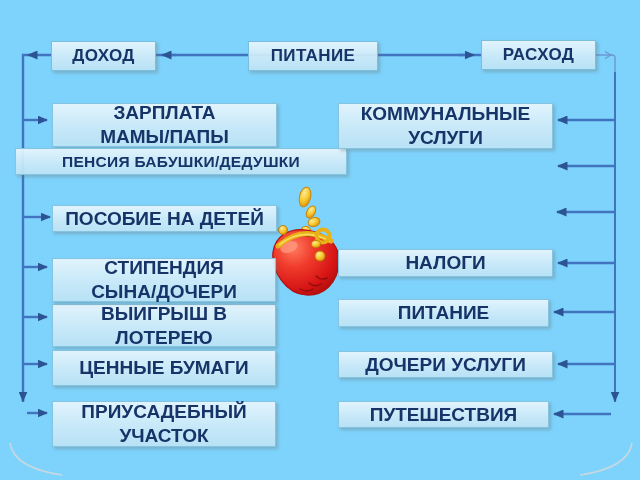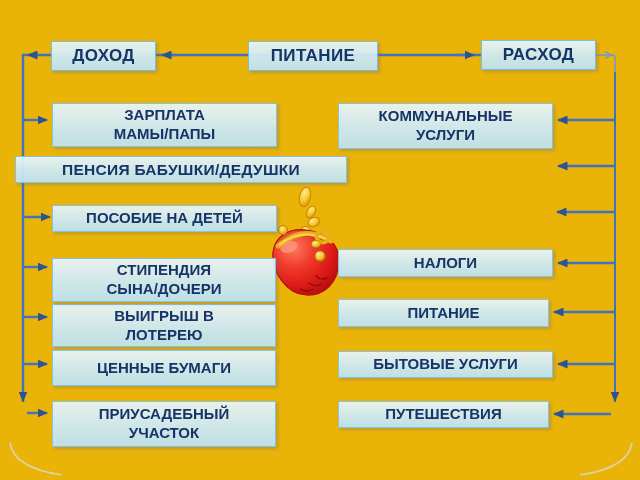--- a/index.html
+++ b/index.html
@@ -1,35 +1,35 @@
 <!DOCTYPE html>
 <html><head>
 <meta charset="utf-8">
 <style>
   html,body{margin:0;padding:0;background:#ffffff;}
   .slide{
     position:relative;width:640px;height:480px;overflow:hidden;
-    background:#eab308;
+    background:#7dd3fc;
     font-family:"Liberation Sans","DejaVu Sans",sans-serif;
   }
   svg.layer{position:absolute;left:0;top:0;width:640px;height:480px;pointer-events:none;}
   .connectors{z-index:0;}
   .purse{z-index:1;}
   .box{
     position:absolute;z-index:2;
     display:flex;align-items:center;justify-content:center;
     text-align:center;font-weight:bold;color:#163468;
     white-space:pre-line;line-height:1.25;
     background:linear-gradient(180deg,rgba(232,246,253,0.93) 0%,rgba(205,234,248,0.93) 55%,rgba(188,227,245,0.93) 100%);
     border:1px solid #85c4e1;
     box-shadow:2px 2px 3px rgba(110,110,110,0.35);
     box-sizing:border-box;
   }
   .hdr{font-size:17px;letter-spacing:0.4px;border-color:#79bedd;}
-  .item{font-size:15px;}
+  .item{font-size:19px;}
   .item.wide{font-size:15.5px;letter-spacing:0.3px;}
 </style>
 </head>
 <body>
 
 <div class="slide">
 
   <svg class="layer connectors" viewBox="0 0 640 480">
     <defs>
       <marker id="ah" markerUnits="userSpaceOnUse" markerWidth="11" markerHeight="9" refX="9.5" refY="4.5" orient="auto">
@@ -120,30 +120,30 @@
       <circle cx="320" cy="256" r="5" fill="url(#gcoin)" stroke="#b97f08"></circle>
     </g>
   </svg>
 
   <div class="box hdr" style="left:51px;top:41px;width:105px;height:30px">ДОХОД</div>
   <div class="box hdr" style="left:248px;top:41px;width:130px;height:30px">ПИТАНИЕ</div>
   <div class="box hdr" style="left:481px;top:40px;width:115px;height:30px">РАСХОД</div>
 
   <div class="box item" style="left:52px;top:103px;width:225px;height:44px">ЗАРПЛАТА
 МАМЫ/ПАПЫ</div>
-  <div class="box item wide" style="left:15px;top:156px;width:332px;height:27px">ПЕНСИЯ БАБУШКИ/ДЕДУШКИ</div>
+  <div class="box item wide" style="left:15px;top:148px;width:332px;height:27px">ПЕНСИЯ БАБУШКИ/ДЕДУШКИ</div>
   <div class="box item" style="left:52px;top:205px;width:225px;height:27px">ПОСОБИЕ НА ДЕТЕЙ</div>
   <div class="box item" style="left:52px;top:304px;width:224px;height:43px">ВЫИГРЫШ В
 ЛОТЕРЕЮ</div>
   <div class="box item" style="left:52px;top:258px;width:224px;height:44px">СТИПЕНДИЯ
 СЫНА/ДОЧЕРИ</div>
   <div class="box item" style="left:52px;top:350px;width:224px;height:36px">ЦЕННЫЕ БУМАГИ</div>
   <div class="box item" style="left:52px;top:401px;width:224px;height:46px">ПРИУСАДЕБНЫЙ
 УЧАСТОК</div>
 
   <div class="box item" style="left:338px;top:103px;width:215px;height:46px">КОММУНАЛЬНЫЕ
 УСЛУГИ</div>
   <div class="box item" style="left:338px;top:249px;width:215px;height:28px">НАЛОГИ</div>
   <div class="box item" style="left:338px;top:299px;width:211px;height:28px">ПИТАНИЕ</div>
-  <div class="box item" style="left:338px;top:351px;width:215px;height:27px">БЫТОВЫЕ УСЛУГИ</div>
+  <div class="box item" style="left:338px;top:351px;width:215px;height:27px">ДОЧЕРИ УСЛУГИ</div>
   <div class="box item" style="left:338px;top:401px;width:211px;height:27px">ПУТЕШЕСТВИЯ</div>
 
 </div>
 
 </body></html>

